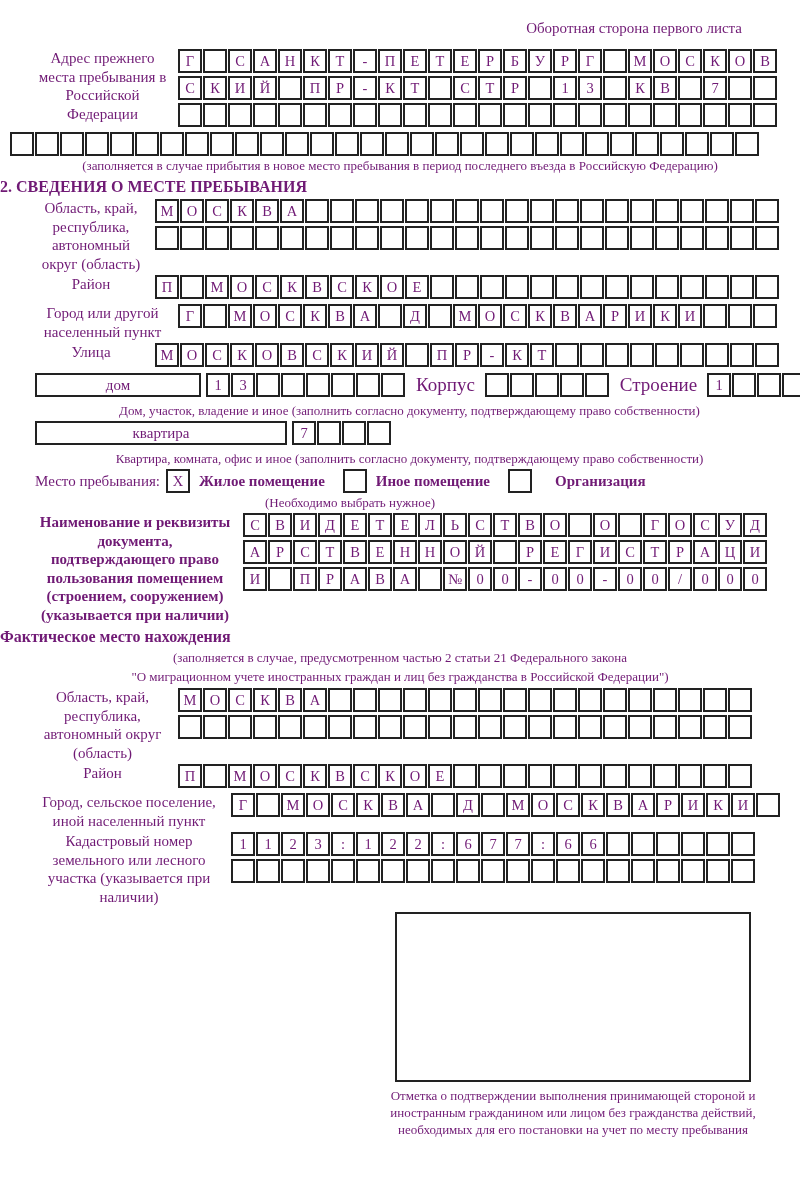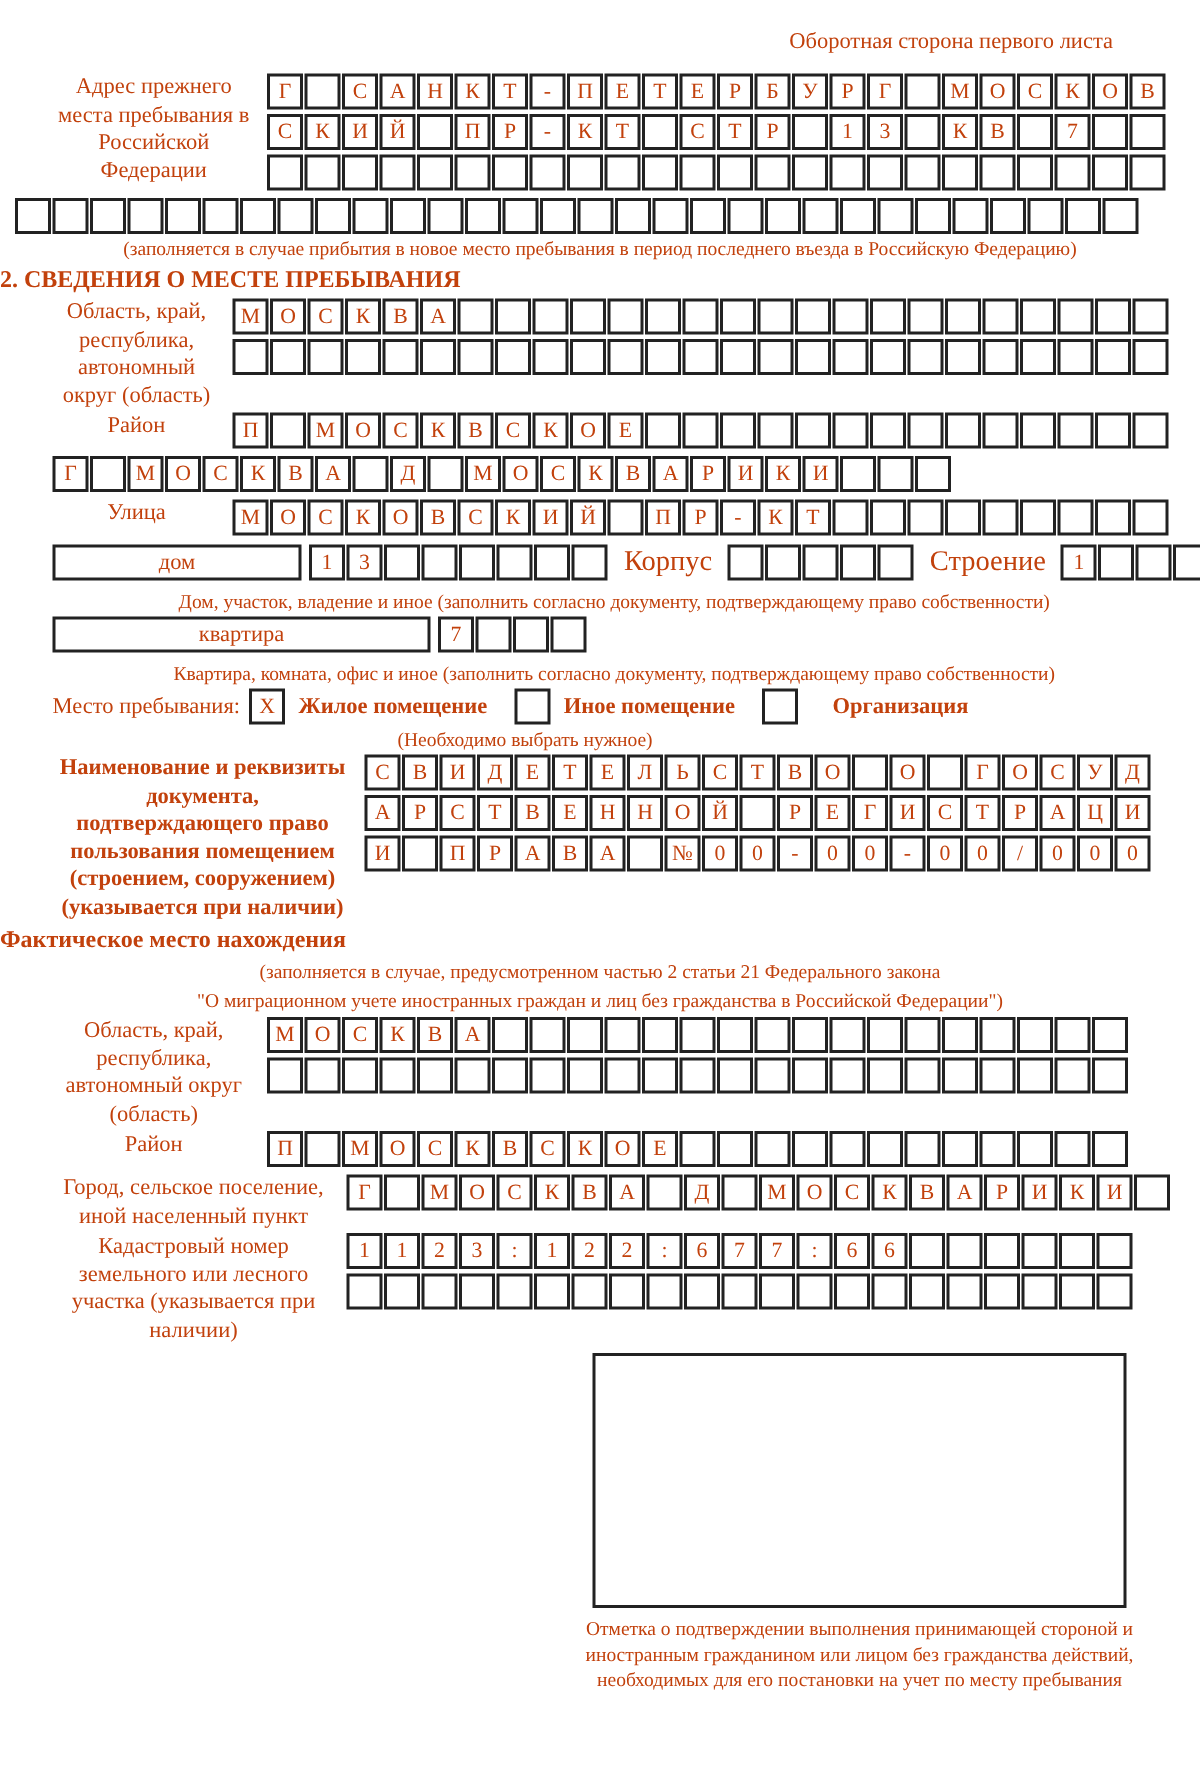--- a/index.html
+++ b/index.html
@@ -1,19 +1,19 @@
 <!DOCTYPE html>
 <html lang="ru"><head>
 <meta charset="utf-8">
 <style>
   * { box-sizing: border-box; }
   html, body { margin: 0; padding: 0; background: #ffffff; }
   .page {
     width: 800px; height: 1180px; background: #ffffff;
-    color: #c2410c; font-family: "Liberation Serif", serif;
+    color: #701a75; font-family: "Liberation Serif", serif;
     overflow: hidden; position: relative;
   }
   .corner-note { padding: 20px 58px 0 0; text-align: right; font-size: 15px; }
   .line { display: flex; align-items: flex-start; margin: 0 0 2px 35px; }
   .flabel { font-size: 15px; line-height: 18.5px; flex: 0 0 auto; margin-right: 8px; text-align: center; }
   .w112 { width: 112px; } .w135 { width: 135px; } .w188 { width: 188px; } .w200 { width: 200px; font-weight: bold; }
   .cells-col { display: flex; flex-direction: column; }
   .cellrow { display: flex; flex: 0 0 auto; margin-bottom: 3px; }
   .cell {
     width: 24px; height: 24px; flex: 0 0 auto; margin-right: 1px;
@@ -254,20 +254,21 @@
         <span class="cell"></span>
         <span class="cell"></span>
         <span class="cell"></span>
         <span class="cell"></span>
         <span class="cell"></span>
         <span class="cell"></span>
       </div>
   </div>
 
   <div class="line">
+    <div class="flabel w135">Город или другой населенный пункт</div>
     <div class="cellrow">
         <span class="cell">Г</span>
         <span class="cell"></span>
         <span class="cell">М</span>
         <span class="cell">О</span>
         <span class="cell">С</span>
         <span class="cell">К</span>
         <span class="cell">В</span>
         <span class="cell">А</span>
         <span class="cell"></span>

